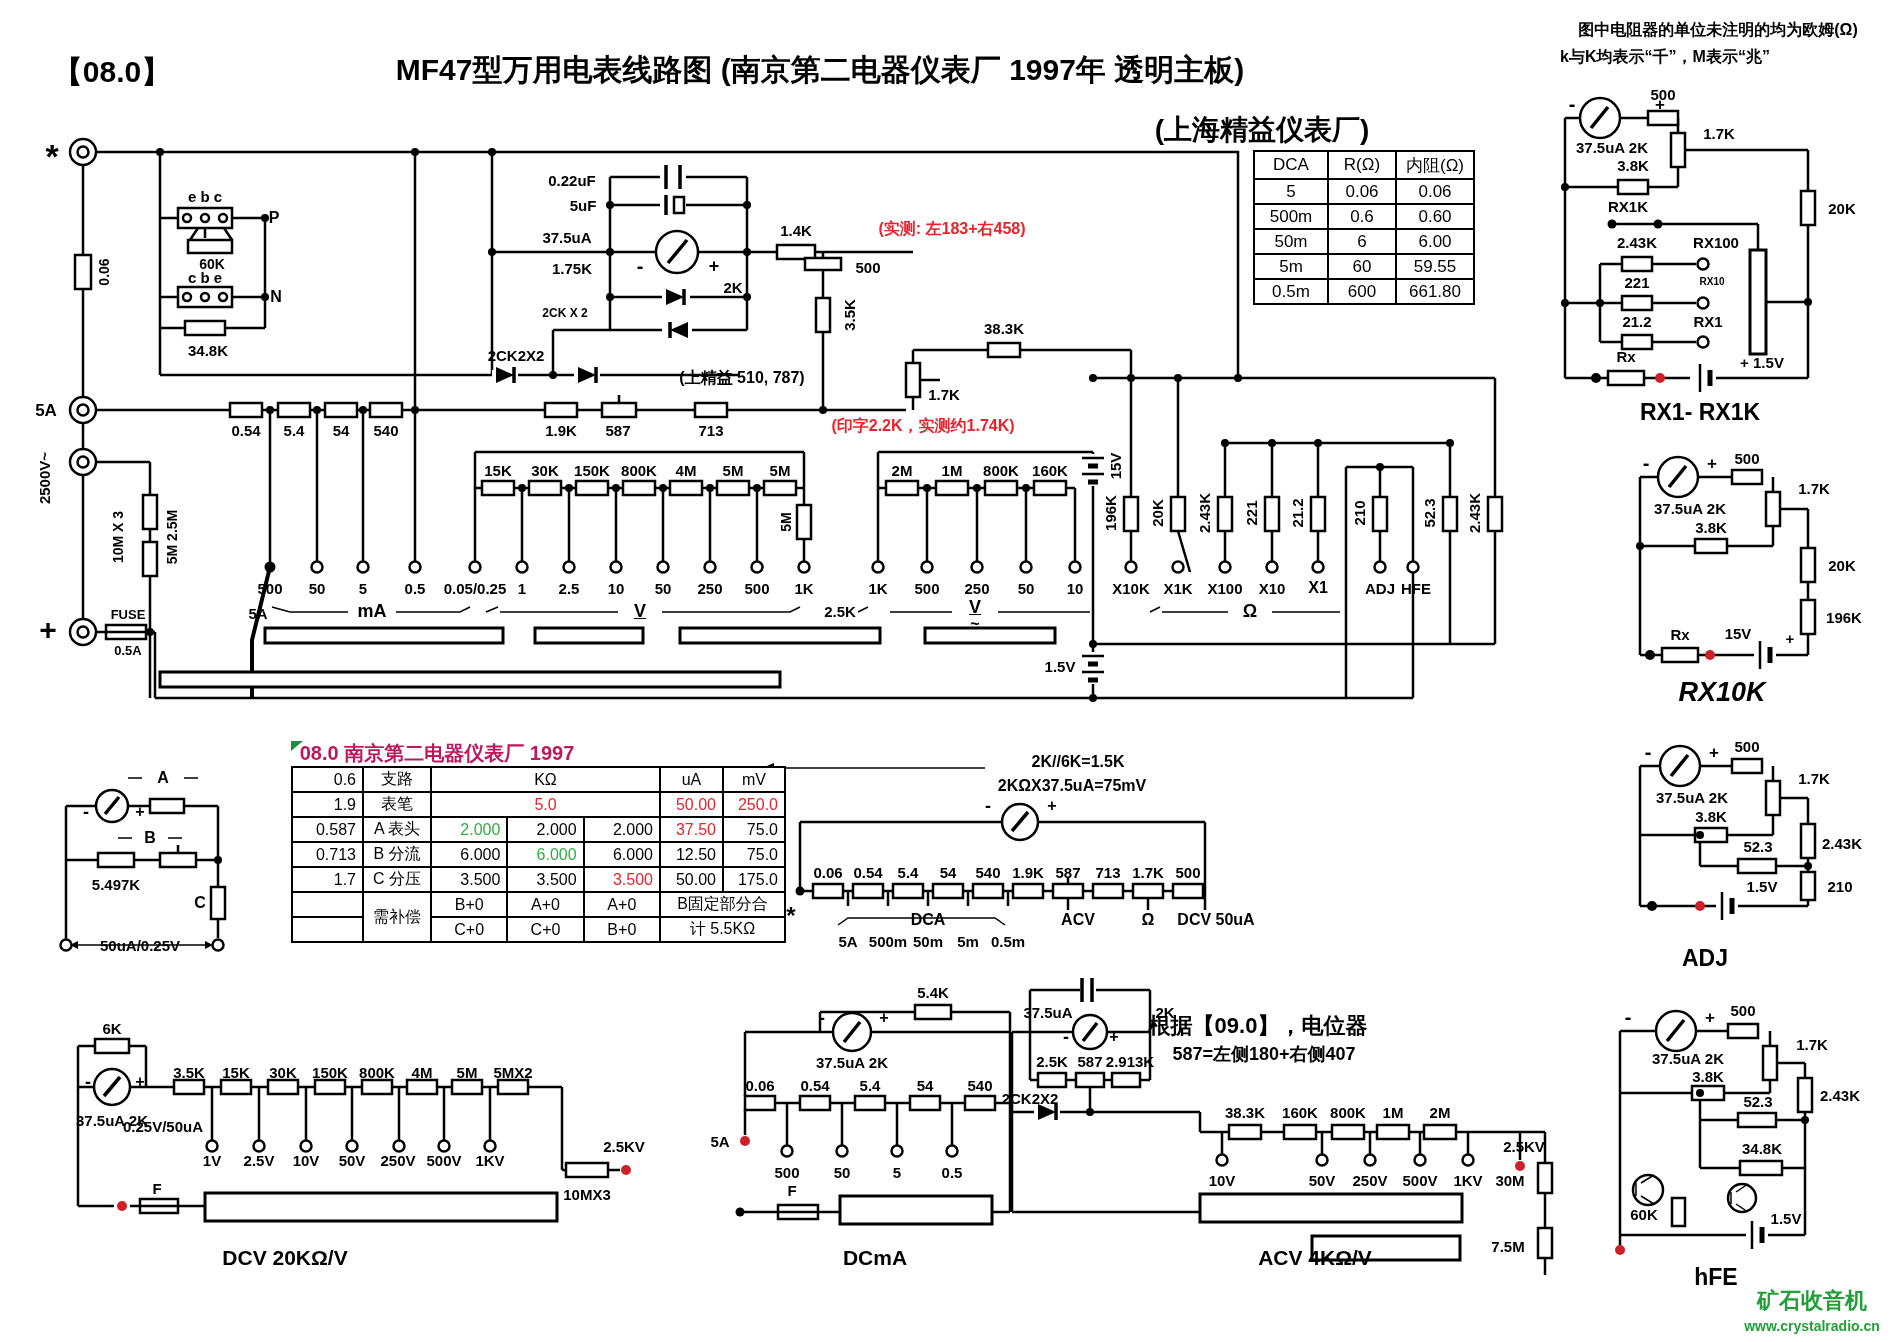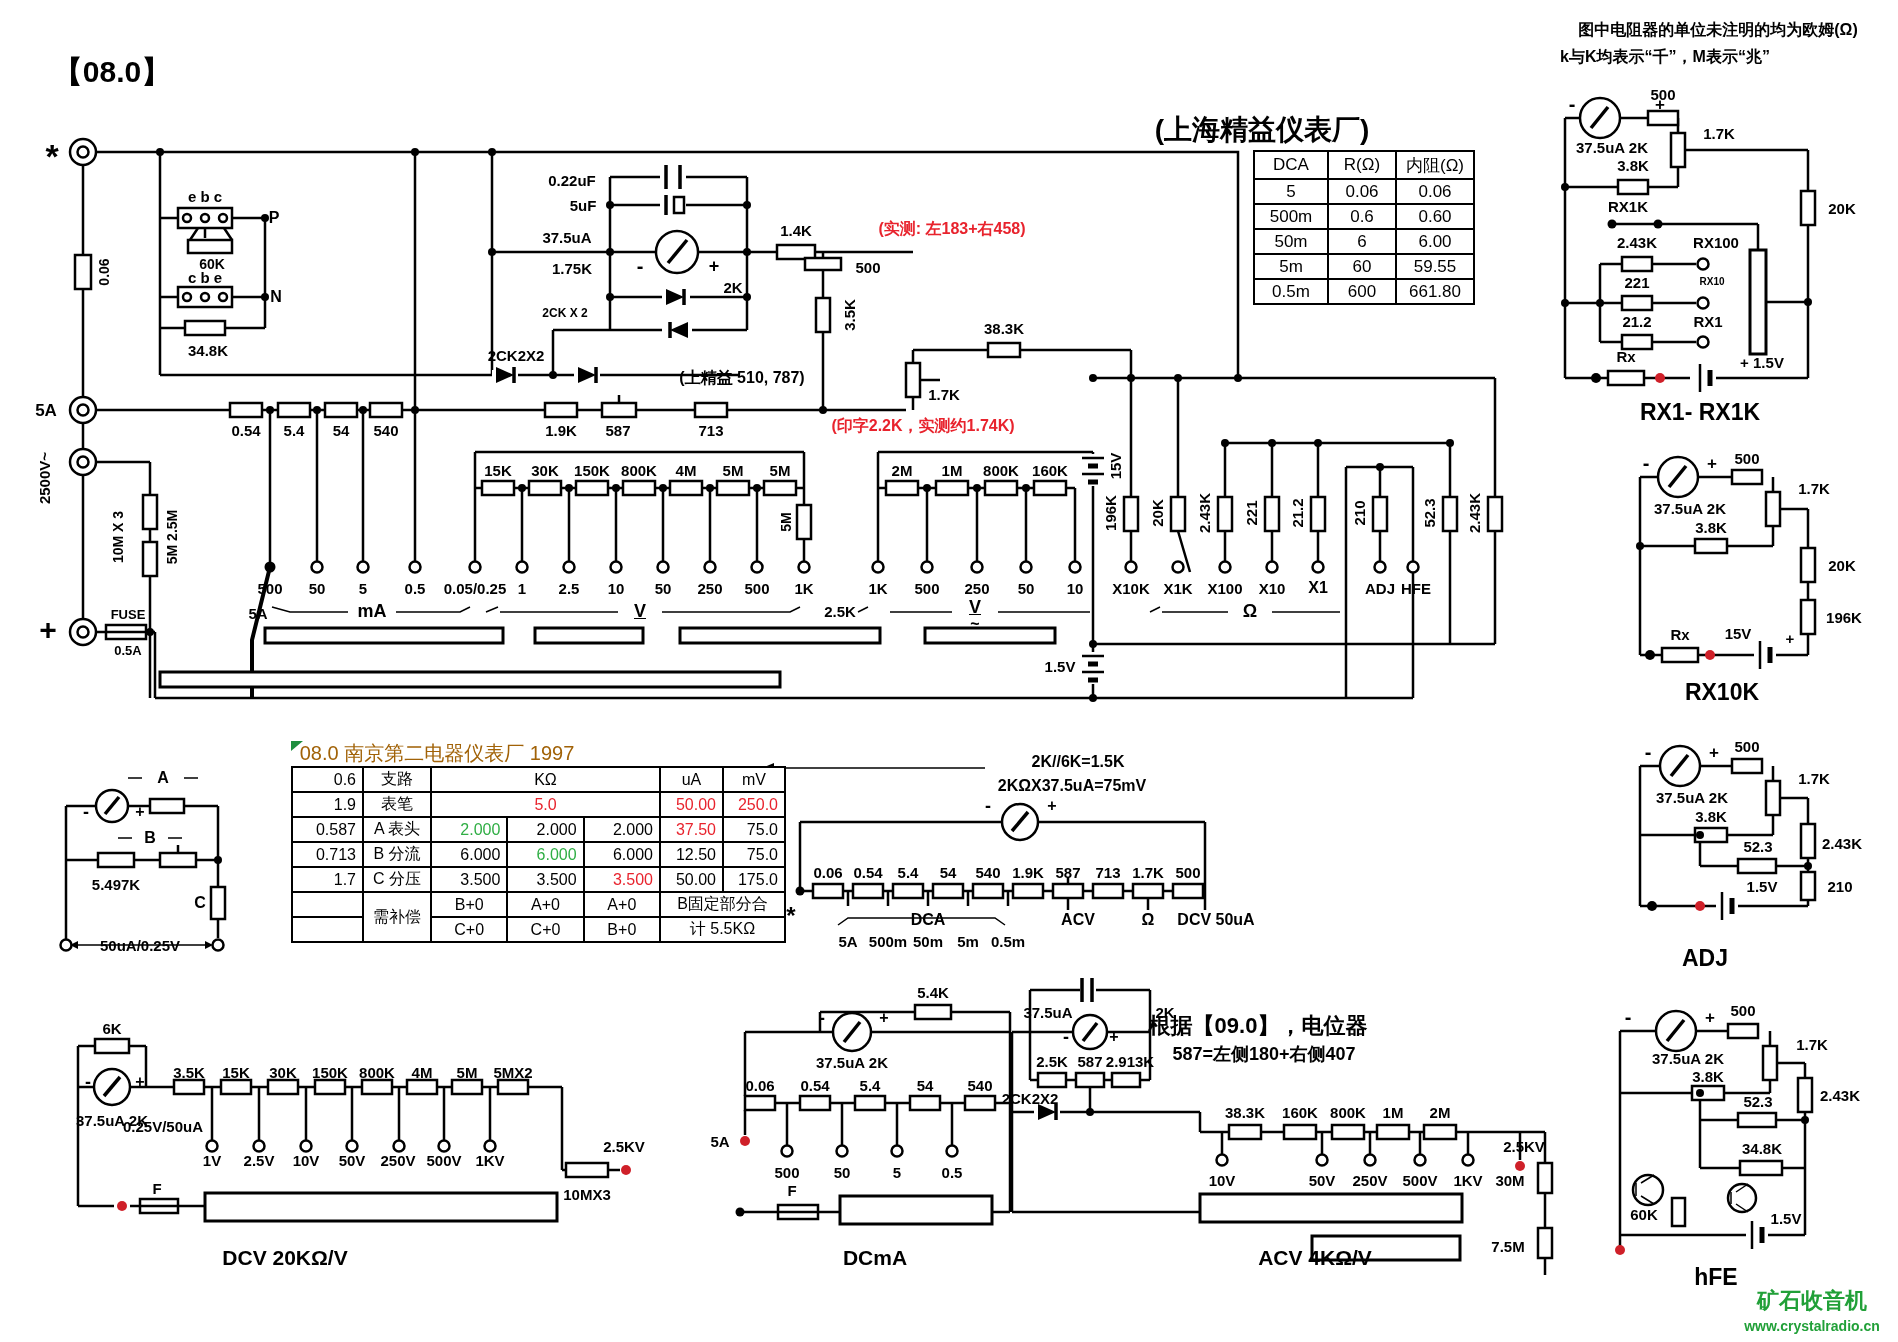--- a/index.html
+++ b/index.html
@@ -21,21 +21,21 @@
   .lbl{position:absolute;font-weight:700;color:#000;white-space:nowrap;line-height:1;}
   .und{text-decoration:underline;}
   table{border-collapse:collapse;position:absolute;background:#fff;}
   td,th{border:2px solid #000;font-weight:400;padding:0 4px;white-space:nowrap;}
   #dca-table{left:1253px;top:150px;font-size:17px;}
   #dca-table td,#dca-table th{text-align:center;height:23px;}
   #dca-table th{height:26px;font-weight:400;}
   #comp-table{left:291px;top:766px;font-size:16px;}
   #comp-table td{height:23px;text-align:center;}
   #comp-title{position:absolute;left:437px;top:753px;transform:translate(-50%,-50%);
-      color:#a16207;font-size:20px;font-weight:400;white-space:nowrap;}
+      color:#be185d;font-size:20px;font-weight:700;white-space:nowrap;}
   .red{color:#e8232d;}
   .green{color:#2fae44;}
   .ra{text-align:right !important;padding-right:6px;}
 </style>
 </head>
 <body>
 
 <div id="page">
 
 <svg width="1898" height="1342" viewBox="0 0 1898 1342">
@@ -553,20 +553,21 @@
     <td>C+0</td>
           <td>C+0</td>
           <td>B+0</td>
     <td colspan="2">计 5.5KΩ</td>
   </tr>
 </tbody>
     </table>
 
 <div id="labels">
       <div class="lbl" style="left: 112px; top: 72px; font-size: 30px; transform: translate(-50%, -50%);">【08.0】</div>
+      <div class="lbl" style="left: 820px; top: 70px; font-size: 30px; transform: translate(-50%, -50%);">MF47型万用电表线路图 (南京第二电器仪表厂 1997年  透明主板)</div>
       <div class="lbl" style="left: 1262px; top: 130px; font-size: 28px; transform: translate(-50%, -50%);">(上海精益仪表厂)</div>
       <div class="lbl" style="left: 1718px; top: 30px; font-size: 16px; transform: translate(-50%, -50%);">图中电阻器的单位未注明的均为欧姆(Ω)</div>
       <div class="lbl" style="left: 1665px; top: 57px; font-size: 16px; transform: translate(-50%, -50%);">k与K均表示“千”，M表示“兆”</div>
       <div class="lbl" style="left: 52px; top: 156px; font-size: 34px; transform: translate(-50%, -50%);">*</div>
       <div class="lbl" style="left: 46px; top: 410px; font-size: 17px; transform: translate(-50%, -50%);">5A</div>
       <div class="lbl" style="left: 44px; top: 478px; font-size: 15px; transform: translate(-50%, -50%) rotate(-90deg);">2500V~</div>
       <div class="lbl" style="left: 48px; top: 630px; font-size: 30px; transform: translate(-50%, -50%);">+</div>
       <div class="lbl" style="left: 128px; top: 614px; font-size: 13px; transform: translate(-50%, -50%);">FUSE</div>
       <div class="lbl" style="left: 128px; top: 650px; font-size: 13px; transform: translate(-50%, -50%);">0.5A</div>
       <div class="lbl" style="left: 104px; top: 272px; font-size: 14px; transform: translate(-50%, -50%) rotate(-90deg);">0.06</div>
@@ -676,21 +677,21 @@
       <div class="lbl" style="left: 1712px; top: 463px; font-size: 17px; transform: translate(-50%, -50%);">+</div>
       <div class="lbl" style="left: 1747px; top: 458px; font-size: 15px; transform: translate(-50%, -50%);">500</div>
       <div class="lbl" style="left: 1814px; top: 488px; font-size: 15px; transform: translate(-50%, -50%);">1.7K</div>
       <div class="lbl" style="left: 1690px; top: 508px; font-size: 15px; transform: translate(-50%, -50%);">37.5uA  2K</div>
       <div class="lbl" style="left: 1711px; top: 527px; font-size: 15px; transform: translate(-50%, -50%);">3.8K</div>
       <div class="lbl" style="left: 1842px; top: 565px; font-size: 15px; transform: translate(-50%, -50%);">20K</div>
       <div class="lbl" style="left: 1844px; top: 617px; font-size: 15px; transform: translate(-50%, -50%);">196K</div>
       <div class="lbl" style="left: 1680px; top: 634px; font-size: 15px; transform: translate(-50%, -50%);">Rx</div>
       <div class="lbl" style="left: 1738px; top: 633px; font-size: 15px; transform: translate(-50%, -50%);">15V</div>
       <div class="lbl" style="left: 1790px; top: 638px; font-size: 15px; transform: translate(-50%, -50%);">+</div>
-      <div class="lbl" style="left: 1722px; top: 692px; font-size: 23px; transform: translate(-50%, -50%);">RX10K</div>
+      <div class="lbl" style="left: 1722px; top: 692px; font-size: 27px; transform: translate(-50%, -50%); font-style: italic;">RX10K</div>
       <div class="lbl" style="left: 1648px; top: 752px; font-size: 20px; transform: translate(-50%, -50%);">-</div>
       <div class="lbl" style="left: 1714px; top: 752px; font-size: 17px; transform: translate(-50%, -50%);">+</div>
       <div class="lbl" style="left: 1747px; top: 746px; font-size: 15px; transform: translate(-50%, -50%);">500</div>
       <div class="lbl" style="left: 1814px; top: 778px; font-size: 15px; transform: translate(-50%, -50%);">1.7K</div>
       <div class="lbl" style="left: 1692px; top: 797px; font-size: 15px; transform: translate(-50%, -50%);">37.5uA  2K</div>
       <div class="lbl" style="left: 1711px; top: 816px; font-size: 15px; transform: translate(-50%, -50%);">3.8K</div>
       <div class="lbl" style="left: 1842px; top: 843px; font-size: 15px; transform: translate(-50%, -50%);">2.43K</div>
       <div class="lbl" style="left: 1758px; top: 846px; font-size: 15px; transform: translate(-50%, -50%);">52.3</div>
       <div class="lbl" style="left: 1840px; top: 886px; font-size: 15px; transform: translate(-50%, -50%);">210</div>
       <div class="lbl" style="left: 1762px; top: 886px; font-size: 15px; transform: translate(-50%, -50%);">1.5V</div>

